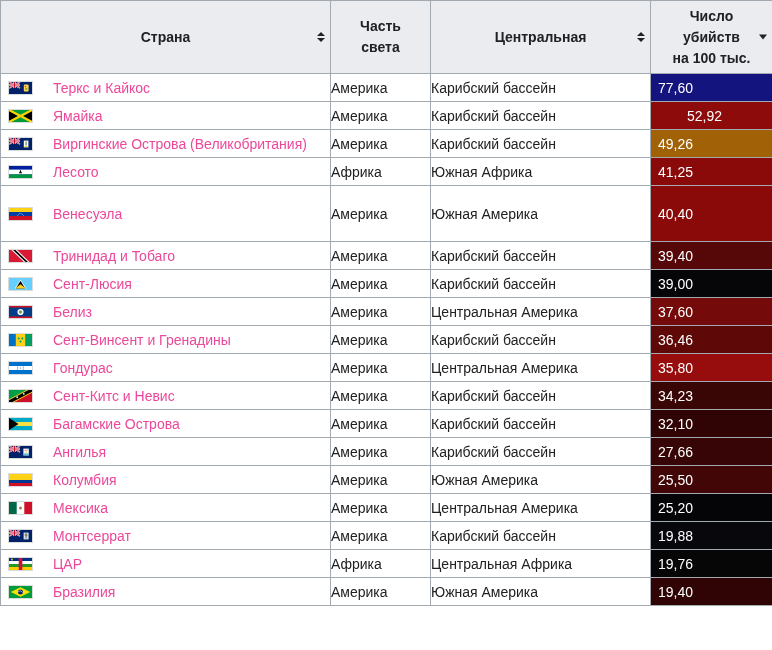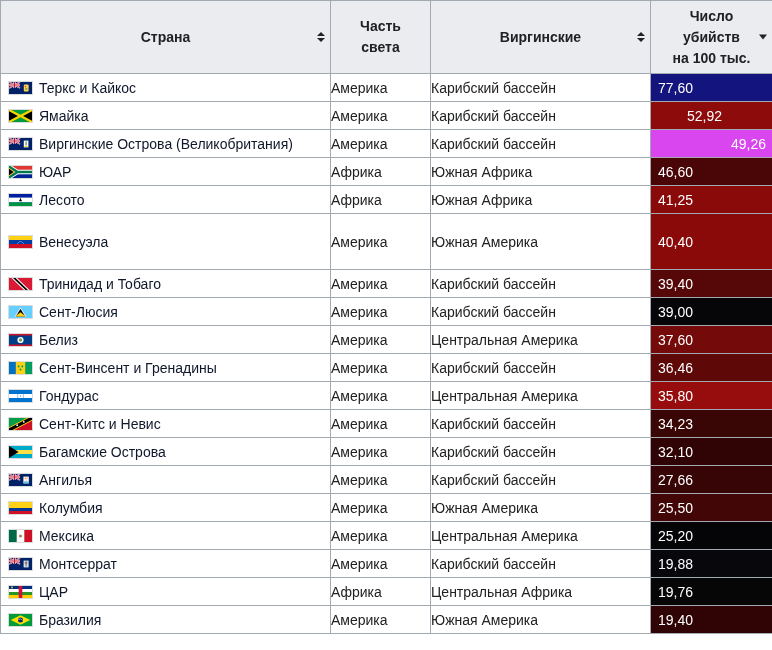--- a/index.html
+++ b/index.html
@@ -37,23 +37,24 @@
     background: #fff;
   }
   tr.tall td { height: 56px; }
   td.country-cell { padding-left: 8px; }
   td.plain-cell { padding-left: 0; }
   td.value-cell {
     color: #fff;
     padding-left: 7px;
   }
   a.country-link {
-    color: #0f172a;
+    color: #ec4899;
     text-decoration: none;
     cursor: pointer;
+    margin-left: 14px;
   }
   .flag {
     display: inline-block;
     vertical-align: -1px;
     margin-right: 7px;
     line-height: 0;
     box-shadow: 0 0 0 1px rgba(0,0,0,.14);
   }
   .flag svg { width: 23px; height: 12px; display: block; }
   
@@ -102,21 +103,21 @@
         <span class="sort-both">
             <span class="tri-up"></span>
             <span class="tri-down"></span>
           </span>
       </th>
       <th>
         <span class="hline">Часть</span>
         <span class="hline">света</span>
       </th>
       <th>
-        <span>Виргинские</span>
+        <span>Центральная</span>
         <span class="sort-both">
             <span class="tri-up"></span>
             <span class="tri-down"></span>
           </span>
       </th>
       <th>
         <span class="hline">Число</span>
         <span class="hline">убийств</span>
         <span class="hline">на 100 тыс.</span>
         <span class="sort-desc"></span>
@@ -158,35 +159,21 @@
               <path d="M0,0L11,6M11,0L0,6" stroke="#fff" stroke-width="1.5"></path>
               <path d="M0,0L11,6M11,0L0,6" stroke="#C8102E" stroke-width="0.7"></path>
               <path d="M5.5,0V6M0,3H11" stroke="#fff" stroke-width="2.2"></path>
               <path d="M5.5,0V6M0,3H11" stroke="#C8102E" stroke-width="1.1"></path>
               <rect x="14.8" y="2.6" width="4.6" height="6.8" fill="#fff"></rect>
               <path d="M17.1,3.4v4" stroke="#2E7D32" stroke-width="1"></path>
               <rect x="15.6" y="8" width="3" height="1" fill="#FCD116"></rect>
             </svg></span><a href="#" class="country-link">Виргинские Острова (Великобритания)</a></td>
         <td class="plain-cell">Америка</td>
         <td class="plain-cell">Карибский бассейн</td>
-        <td class="value-cell" style="background: #d946ef; text-align: right;">49,26</td>
-      </tr>
-      <tr>
-        <td class="country-cell"><span class="flag"><svg xmlns="http://www.w3.org/2000/svg" viewBox="0 0 23 12">
-              <rect width="23" height="6" fill="#DE3831"></rect>
-              <rect y="6" width="23" height="6" fill="#002395"></rect>
-              <path d="M0,0.5L8.5,6L0,11.5" fill="none" stroke="#fff" stroke-width="4.2"></path>
-              <path d="M8,6H23" stroke="#fff" stroke-width="4.6"></path>
-              <path d="M0,0.5L8.5,6H23M0,11.5L8.5,6" fill="none" stroke="#007A4D" stroke-width="2.4"></path>
-              <polygon points="0,2.2 5.2,6 0,9.8" fill="#000"></polygon>
-              <path d="M0,2.2L5.2,6L0,9.8" fill="none" stroke="#FFB612" stroke-width="0.9"></path>
-            </svg></span><a href="#" class="country-link">ЮАР</a></td>
-        <td class="plain-cell">Африка</td>
-        <td class="plain-cell">Южная Африка</td>
-        <td class="value-cell" style="background: rgb(74, 6, 6);">46,60</td>
+        <td class="value-cell" style="background: #a16207;">49,26</td>
       </tr>
       <tr>
         <td class="country-cell"><span class="flag"><svg xmlns="http://www.w3.org/2000/svg" viewBox="0 0 23 12">
               <rect width="23" height="12" fill="#00209F"></rect>
               <rect y="3.6" width="23" height="4.8" fill="#fff"></rect>
               <rect y="8.4" width="23" height="3.6" fill="#009543"></rect>
               <path d="M11.5,4.6l1.7,2.6h-3.4z" fill="#000"></path>
               <rect x="11.1" y="4.1" width="0.8" height="0.8" fill="#000"></rect>
             </svg></span><a href="#" class="country-link">Лесото</a></td>
         <td class="plain-cell">Африка</td>

